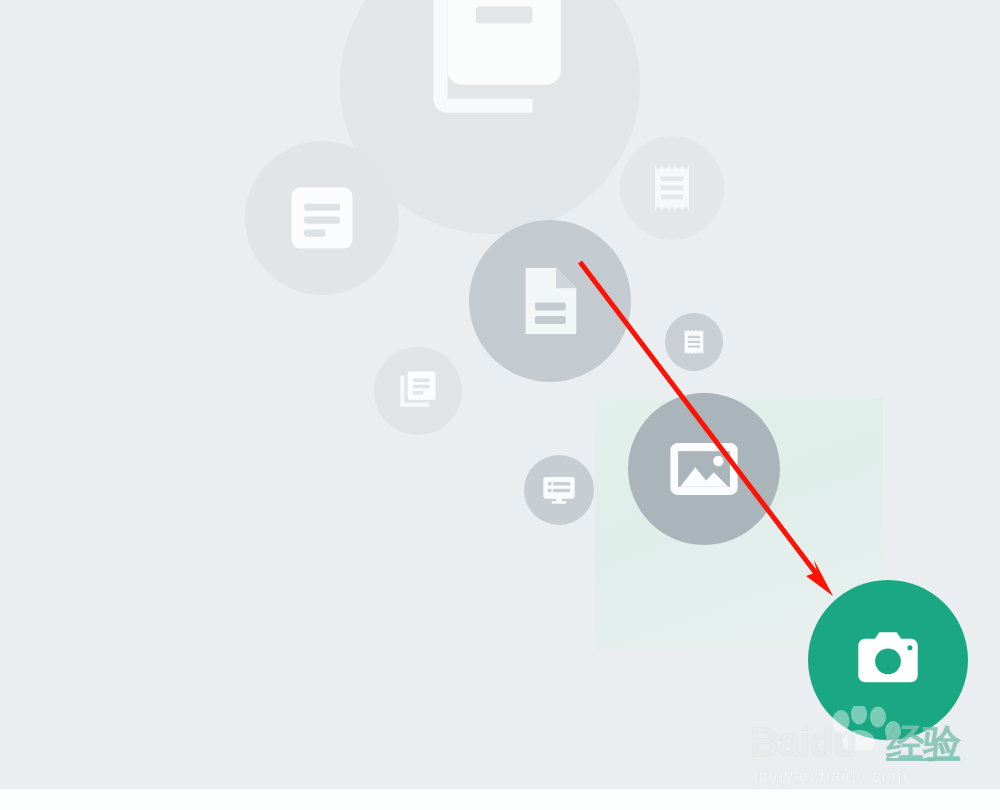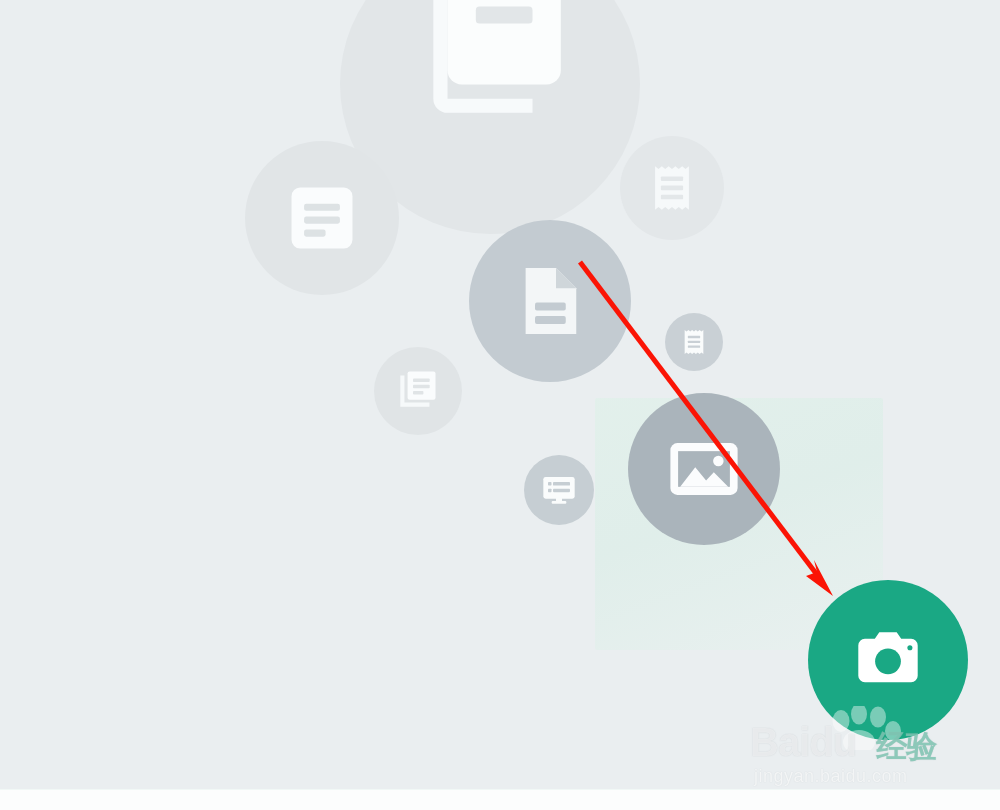--- a/index.html
+++ b/index.html
@@ -94,22 +94,23 @@
     font-size: 40px;
     line-height: 1;
     font-weight: bold;
     color: rgba(255,255,255,0.55);
     text-shadow: 0 0 1px rgba(160,170,175,0.55);
     letter-spacing: -1px;
   }
   #watermark-wordmark .latin { color: rgba(255,255,255,0.62); }
   #watermark-wordmark .cjk {
     color: rgba(118,200,176,0.70);
-    margin-left: 20px;
-    font-size: 31px;
+    margin-left: 30px;
+    font-size: 38px;
+    text-decoration: underline;
   }
   #watermark-url {
     position: absolute;
     left: 4px;
     top: 58px;
     font-size: 18px;
     color: rgba(255,255,255,0.75);
     text-shadow: 0 0 1px rgba(165,175,180,0.45);
     letter-spacing: 0.5px;
   }

